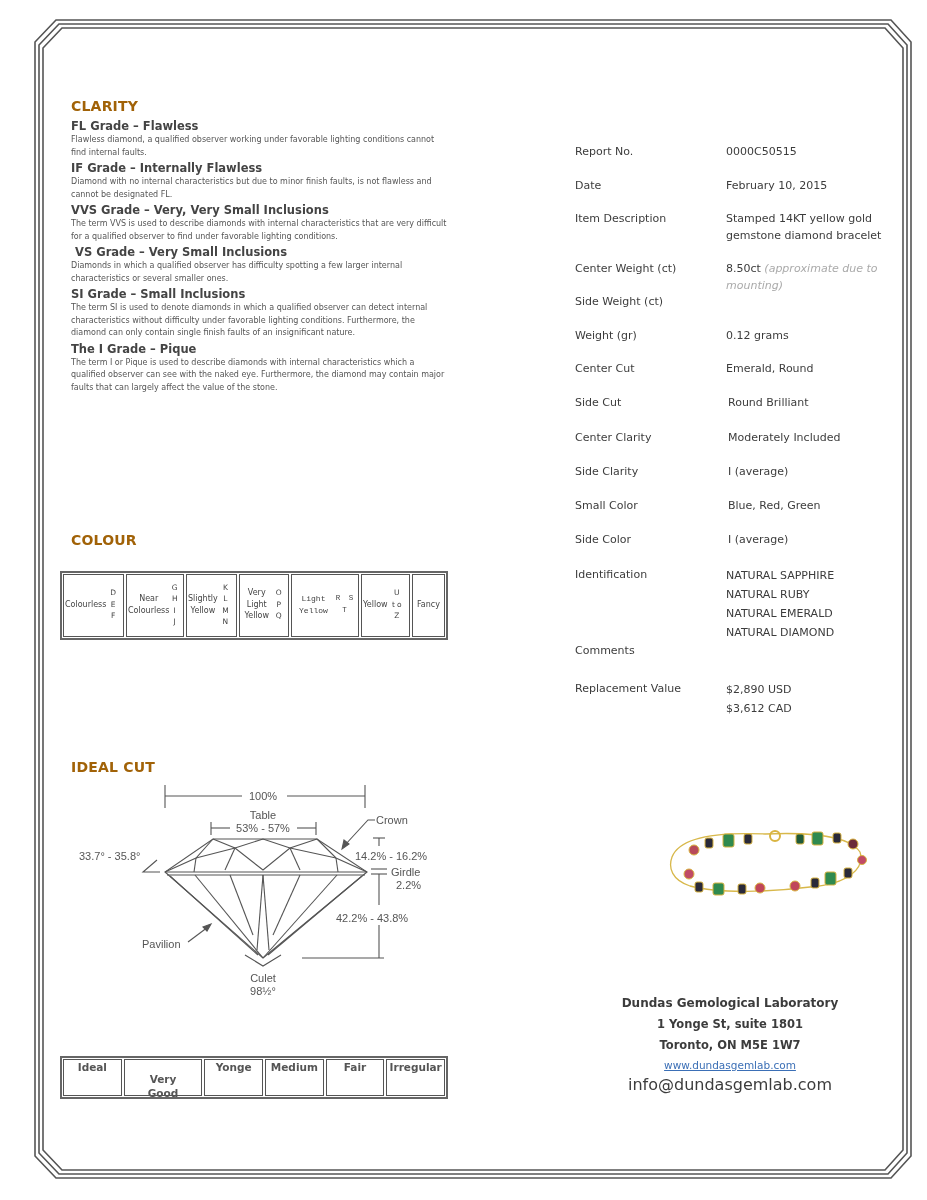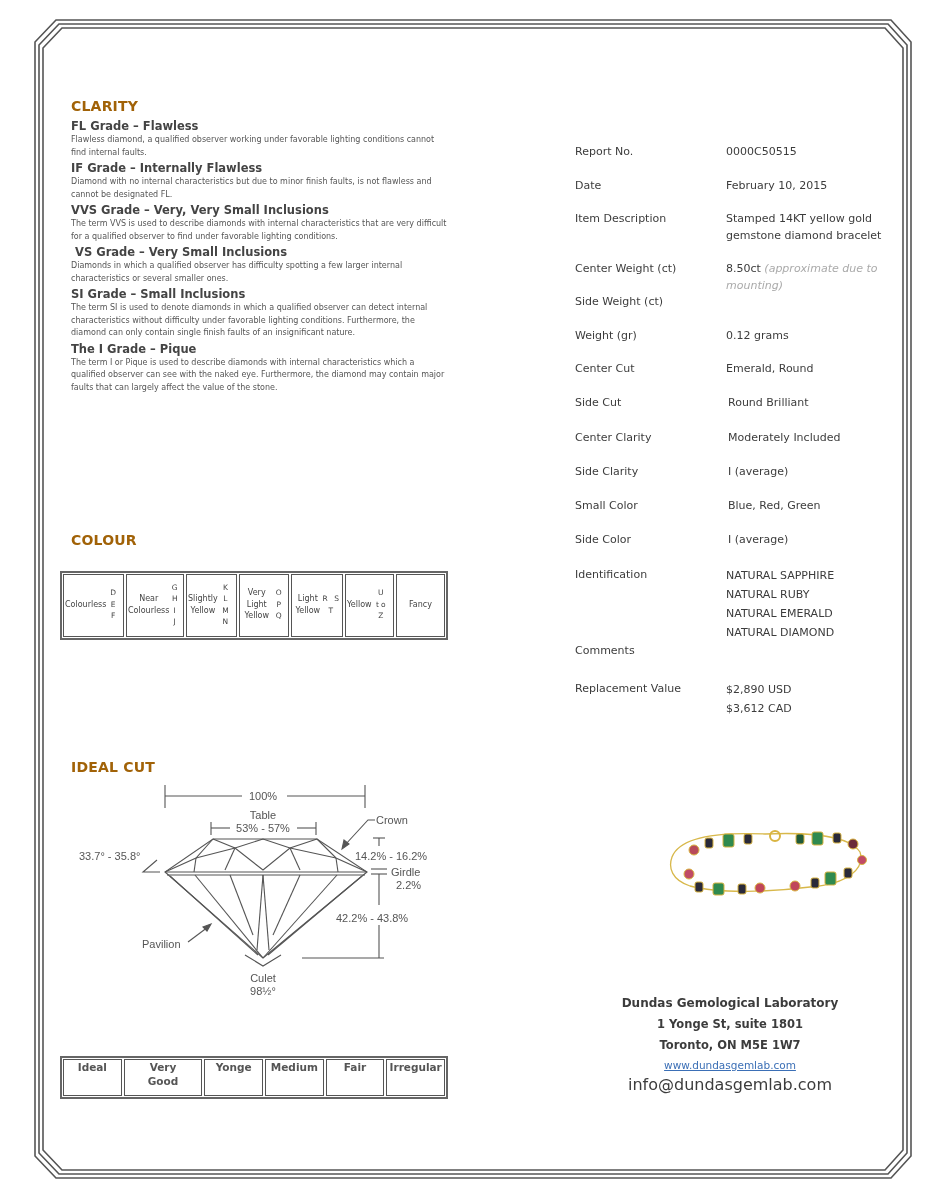--- a/index.html
+++ b/index.html
@@ -98,21 +98,21 @@
     <span class="grades">G H I J</span>
   </div>
   <div class="ccell" style="width:51px;">
     <span class="name">Slightly Yellow</span>
     <span class="grades">K L M N</span>
   </div>
   <div class="ccell" style="width:50px;">
     <span class="name">Very Light Yellow</span>
     <span class="grades">O P Q</span>
   </div>
-  <div class="ccell" style="width:52px;">
+  <div class="ccell" style="width:68px;font-family:Liberation Mono, monospace;">
     <span class="name">Light Yellow</span>
     <span class="grades">R S T</span>
   </div>
   <div class="ccell" style="width:49px; justify-content:space-around;">
     <span class="name">Yellow</span>
     <span class="grades">U to Z</span>
   </div>
   <div class="ccell center" style="flex:1;">
     <span class="name">Fancy</span>
   </div>
@@ -186,21 +186,21 @@
     <text x="396" y="889">2.2%</text>
     <text x="336" y="922">42.2% - 43.8%</text>
     <text x="142" y="948">Pavilion</text>
     <text x="263" y="982" text-anchor="middle">Culet</text>
     <text x="263" y="995" text-anchor="middle">98½°</text>
   </g>
 </svg>
 
 <div class="cuttable">
   <div class="cutcell">Ideal</div>
-  <div class="cutcell" style="padding:0 10px 0;">Very Good</div>
+  <div class="cutcell" style="padding:12px 10px 0;">Very Good</div>
   <div class="cutcell">Yonge</div>
   <div class="cutcell">Medium</div>
   <div class="cutcell">Fair</div>
   <div class="cutcell">Irregular</div>
 </div>
 
 <div>
   <div class="rlabel" style="top:143px;">Report No.</div>
   <div class="rvalue" style="top:143px;">0000C50515</div>
 

